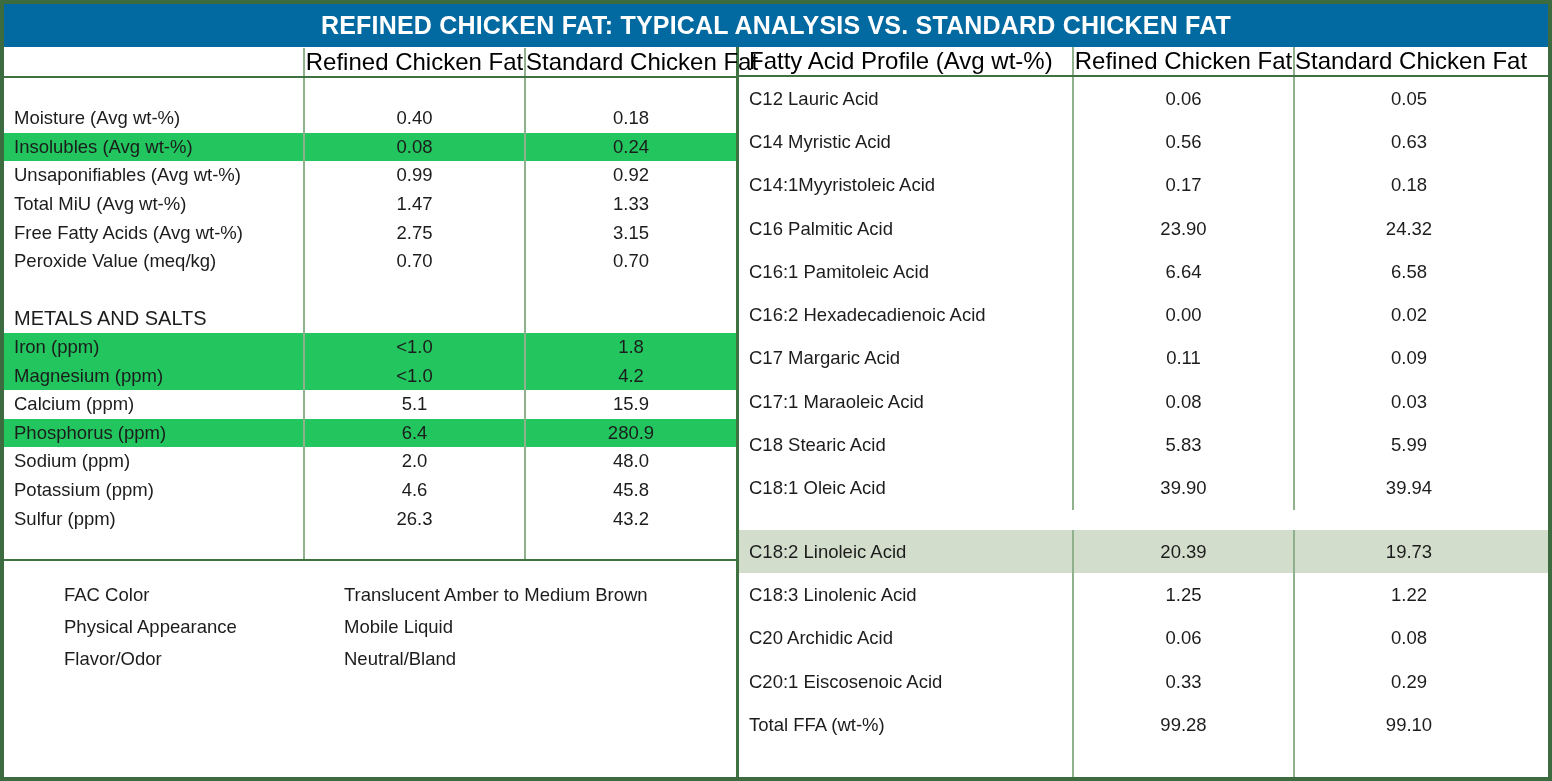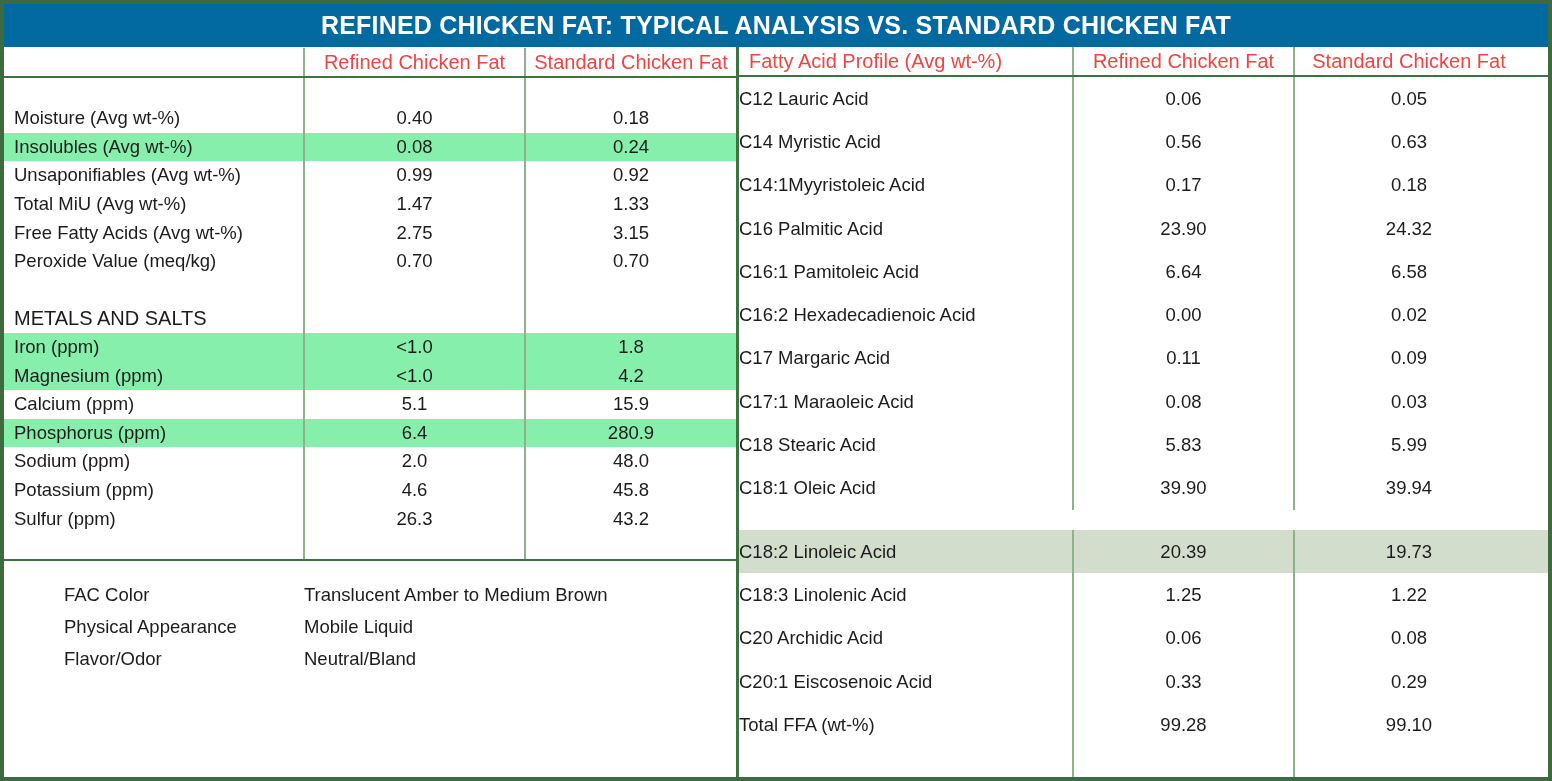--- a/index.html
+++ b/index.html
@@ -51,22 +51,22 @@
   }
   
   .hdr-row {
     display: flex;
     border-bottom: 2px solid #3f7241;
     height: 31px;
     align-items: center;
     box-sizing: border-box;
   }
   .hdr-cell {
-    font-size: 20px;
-    color: #ef4444;
+    font-size: 24px;
+    color: #000000;
     text-align: center;
     box-sizing: border-box;
     line-height: 28px;
     white-space: nowrap;
   }
   .lcol-label { width: 299px; }
   .lcol-v1 { width: 221px; border-left: 2px solid #8fb28d; }
   .lcol-v2 { width: 212px; border-left: 2px solid #8fb28d; }
 
   .rcol-label { width: 333px; padding-left: 10px; text-align: left; }
@@ -77,21 +77,21 @@
   .ldata {
     flex: 0 0 auto;
     border-bottom: 2px solid #3f7241;
   }
   .lrow {
     display: flex;
     height: 28.6px;
     align-items: center;
     box-sizing: border-box;
   }
-  .lrow.shaded { background: #86efac; }
+  .lrow.shaded { background: #22c55e; }
   .lrow.spacer { height: 26px; }
   .lcell {
     font-size: 18.5px;
     box-sizing: border-box;
     height: 100%;
     display: flex;
     align-items: center;
   }
   .lcell.label {
     width: 299px;
@@ -123,20 +123,21 @@
     align-items: center;
     font-size: 18.5px;
   }
   .note-label {
     width: 300px;
     padding-left: 60px;
     box-sizing: border-box;
   }
   .note-value {
     flex: 1;
+    margin-left: 40px;
   }
 
   
   .rdata {
     flex: 1;
     display: flex;
     flex-direction: column;
   }
   .rrow {
     display: flex;
@@ -147,20 +148,21 @@
   .rrow.shaded { background: #d3ddcc; margin-top: 20px; }
   .rcell {
     font-size: 18.5px;
     box-sizing: border-box;
     height: 100%;
     display: flex;
     align-items: center;
   }
   .rcell.label {
     width: 333px;
+    padding-left: 10px;
   }
   .rcell.v1 {
     width: 221px;
     border-left: 2px solid #8fb28d;
     justify-content: center;
   }
   .rcell.v2 {
     width: 230px;
     border-left: 2px solid #8fb28d;
     justify-content: center;

